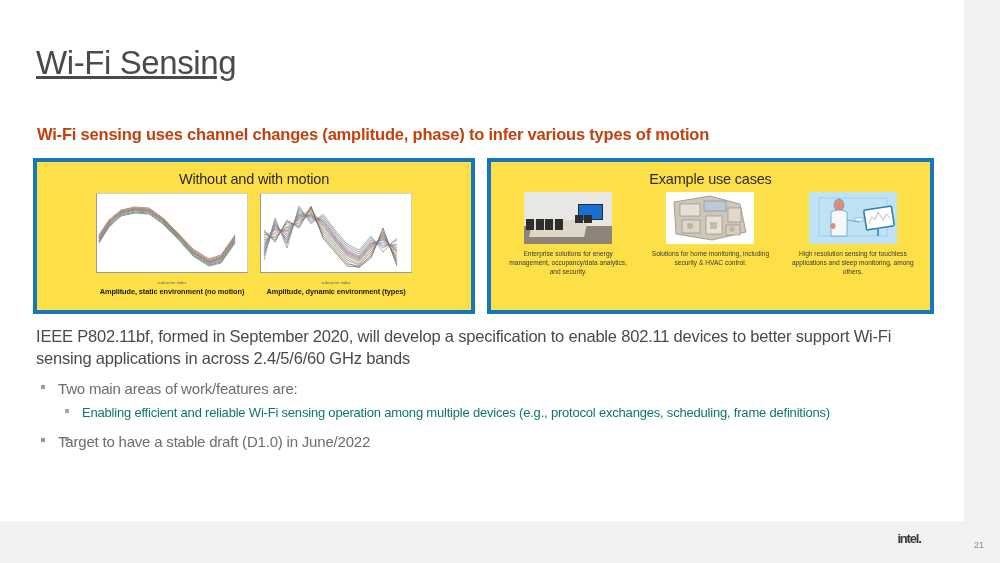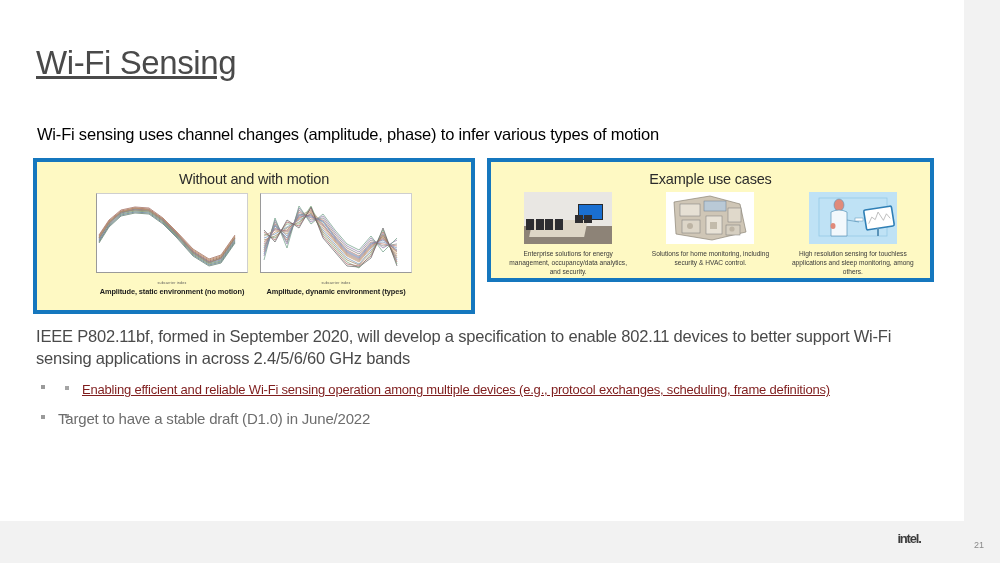--- a/index.html
+++ b/index.html
@@ -17,33 +17,33 @@
 
   .slide{position:absolute;left:0;top:0;width:964px;height:521px;}
 
   .page-title{
     position:absolute;left:36px;top:44px;
     font-size:33px;font-weight:400;color:#4a4a4a;
     letter-spacing:-0.4px;white-space:nowrap;text-decoration:underline;
   }
   .subtitle{
     position:absolute;left:37px;top:125px;
-    font-size:16.5px;font-weight:400;color:#000000;
+    font-size:16.5px;font-weight:700;color:#c2410c;
     letter-spacing:-0.2px;white-space:nowrap;text-align:center;
   }
 
   
   .panel{
     position:absolute;
     border:4px solid #1577be;
-    background:#fef9c3;
+    background:#fde047;
     box-sizing:border-box;
   }
   #panel-left{left:33px;top:158px;width:442px;height:156px;}
-  #panel-right{left:487px;top:158px;width:447px;height:124px;}
+  #panel-right{left:487px;top:158px;width:447px;height:156px;}
   .panel-title{
     text-align:center;font-size:14.5px;color:#2b2b2b;
     font-weight:400;margin-top:9px;letter-spacing:-0.2px;
   }
 
   
   .plots{display:flex;justify-content:center;gap:6px;margin-top:6px;}
   .plot-wrap{width:158px;}
   .plot-box{
     position:relative;width:150px;height:78px;margin:0 auto;
@@ -84,21 +84,21 @@
   .med{background:#bfe2f5;}
 
   
   .para{
     position:absolute;left:36px;top:325px;width:870px;
     font-size:16.5px;line-height:1.36;color:#4a4a4a;letter-spacing:-0.2px;
   }
   .bullets{position:absolute;left:36px;top:378px;width:880px;}
   .b1{position:relative;padding-left:22px;font-size:15px;color:#6d6d6d;line-height:1.5;letter-spacing:-0.2px;margin-bottom:2px;}
   .b1>.sq{position:absolute;left:5px;top:7px;width:4px;height:4px;background:#9a9a9a;}
-  .b2{position:relative;padding-left:46px;font-size:13px;color:#7f1d1d;line-height:1.48;letter-spacing:-0.2px;margin-bottom:9px;text-decoration:underline;}
+  .b2{position:relative;padding-left:46px;font-size:13px;color:#0f766e;line-height:1.48;letter-spacing:-0.2px;margin-bottom:9px;}
   .b2>.sq{position:absolute;left:29px;top:6px;width:4px;height:4px;background:#a5a5a5;}
 
   
   .intel-logo{
     position:absolute;left:909px;top:538px;transform:translate(-50%,-50%);
     font-size:13px;font-weight:bold;color:#3c3c3c;letter-spacing:-1.2px;
   }
   .intel-logo .dot{color:#3c3c3c;}
   .page-num{
     position:absolute;left:979px;top:545px;transform:translate(-50%,-50%);
@@ -233,20 +233,21 @@
       </div>
 
     </div>
   </div>
 
   <div class="para">IEEE P802.11bf, formed in September 2020, will develop a specification to enable 802.11 devices to better support Wi-Fi sensing applications in across 2.4/5/6/60 GHz bands</div>
 
   <div class="bullets">
     <div class="b1">
       <span class="sq"></span>
+      <span>Two main areas of work/features are:</span>
     </div>
     <div class="b2">
       <span class="sq"></span>
       <span>Enabling efficient and reliable Wi-Fi sensing operation among multiple devices (e.g., protocol exchanges, scheduling, frame definitions)</span>
     </div>
     <div class="b2">
       <span class="sq"></span>
     </div>
     <div class="b1">
       <span class="sq"></span>

